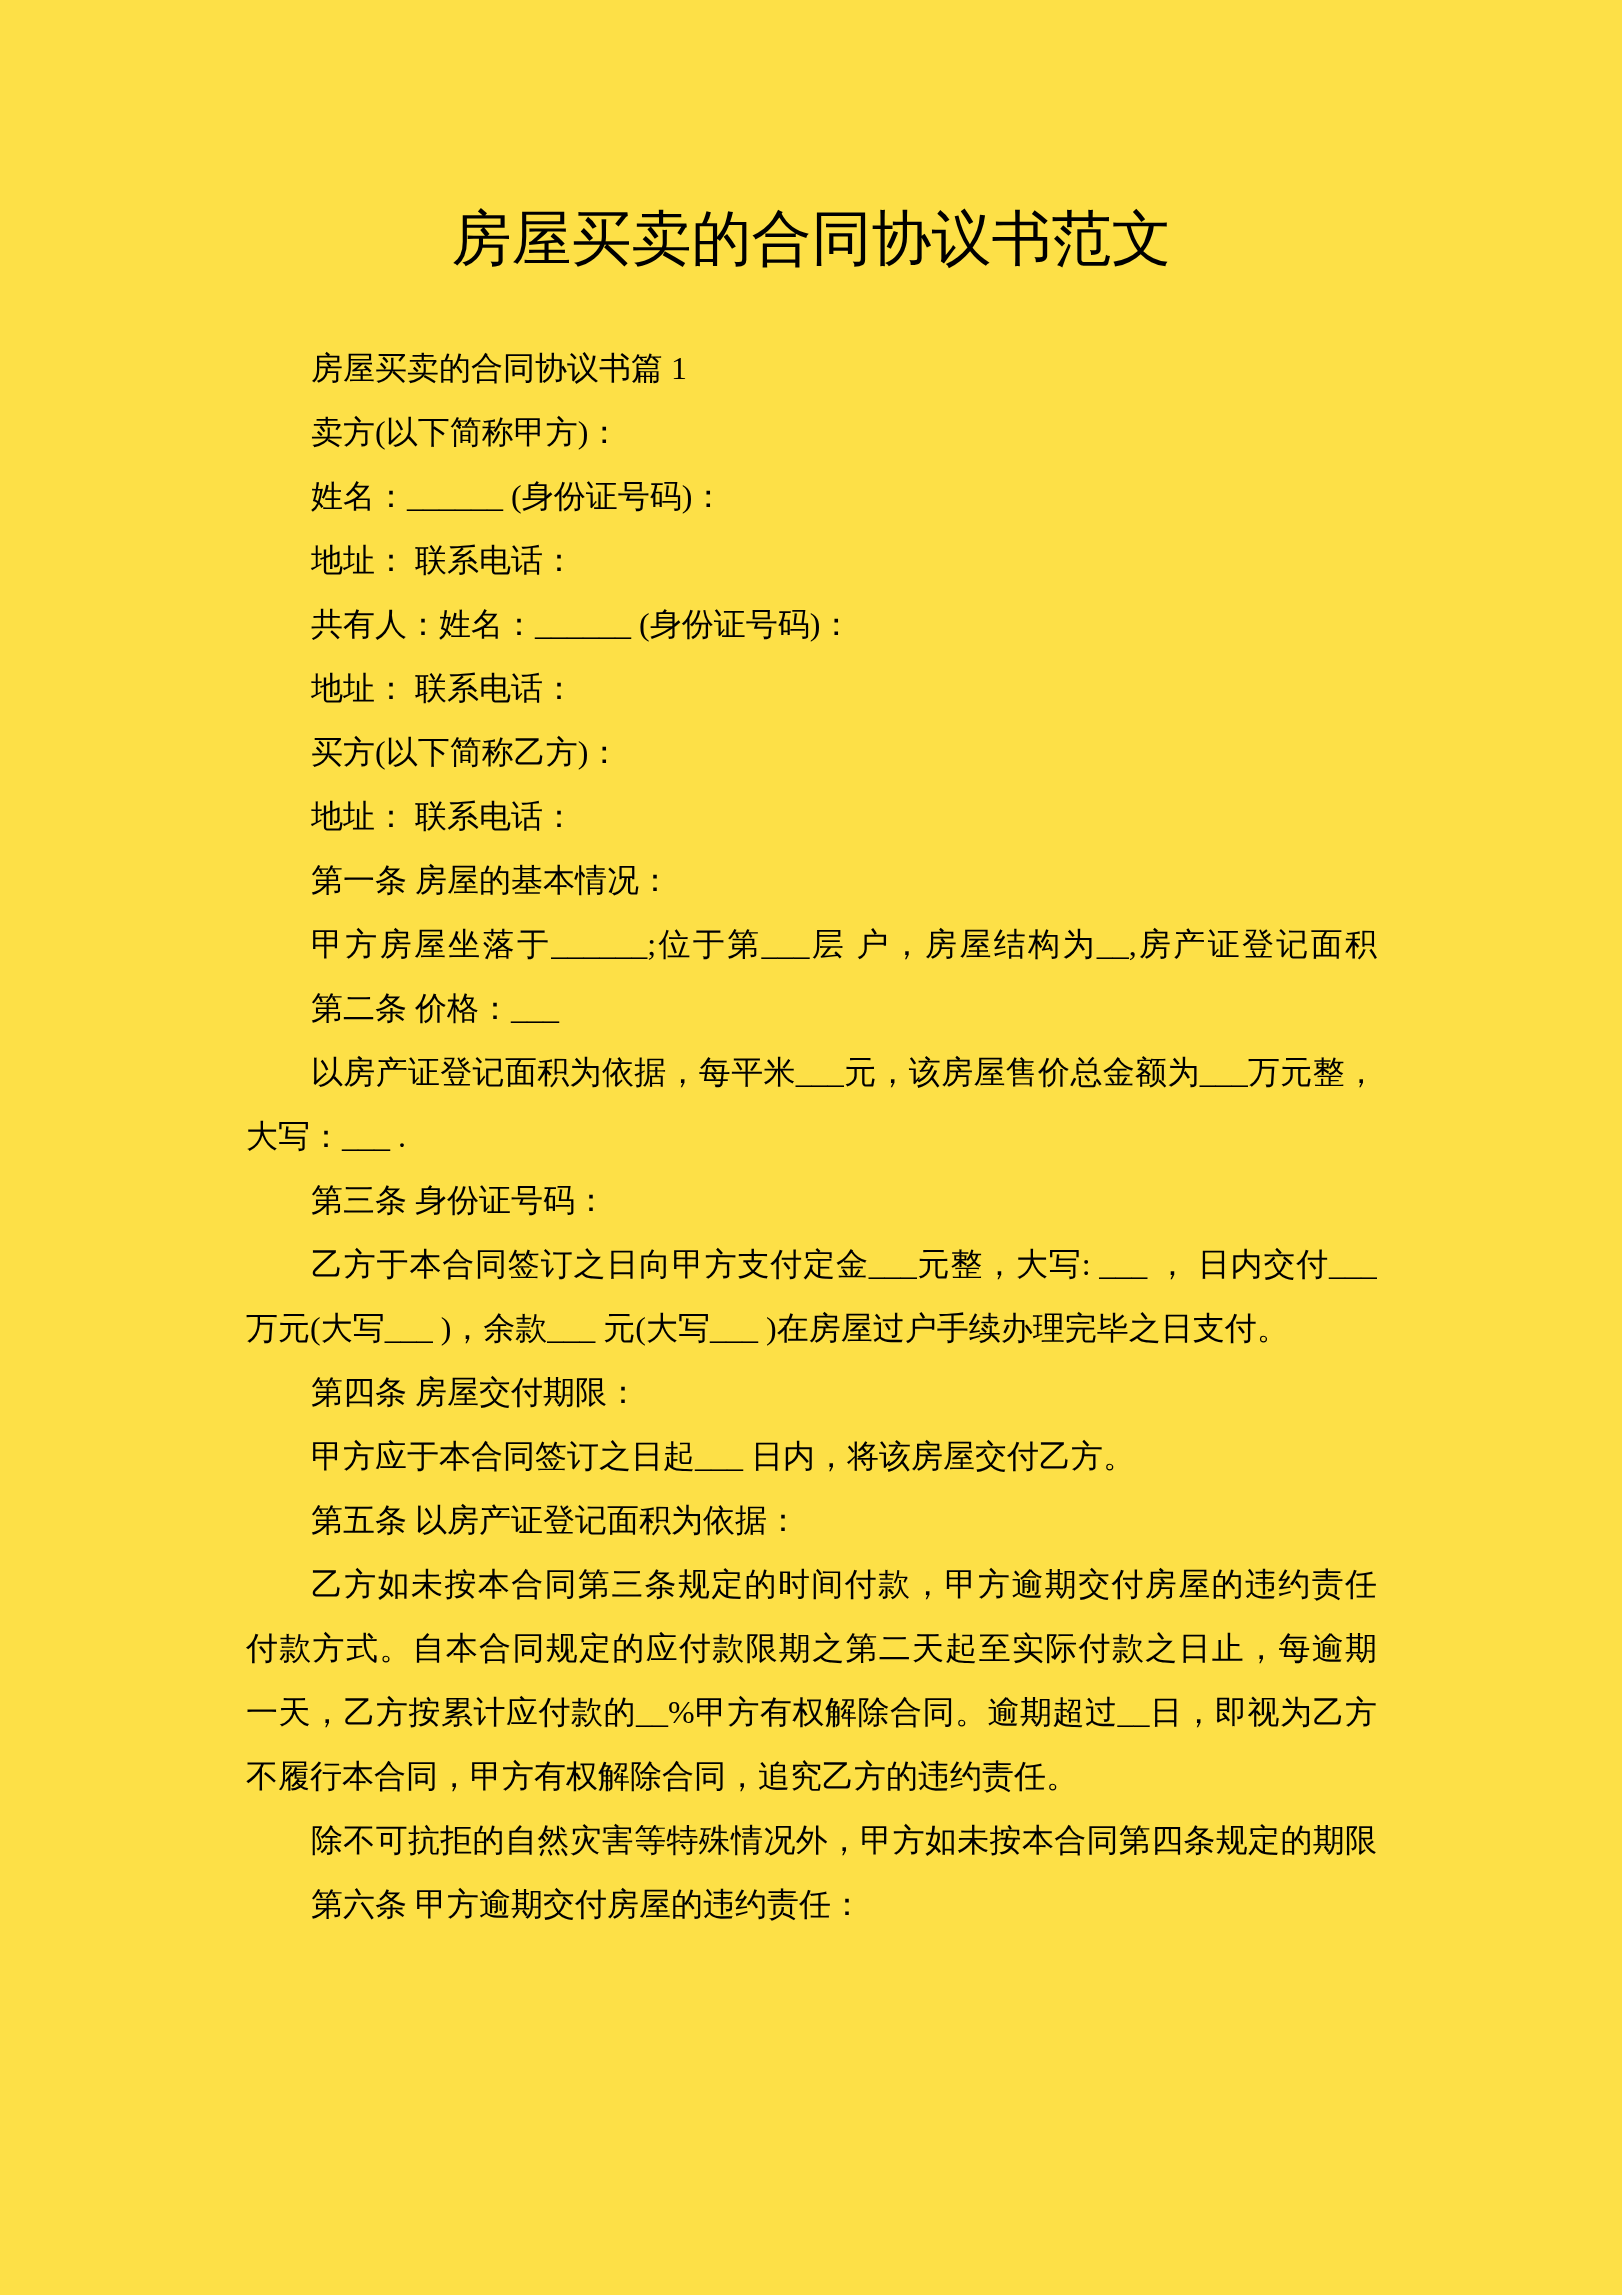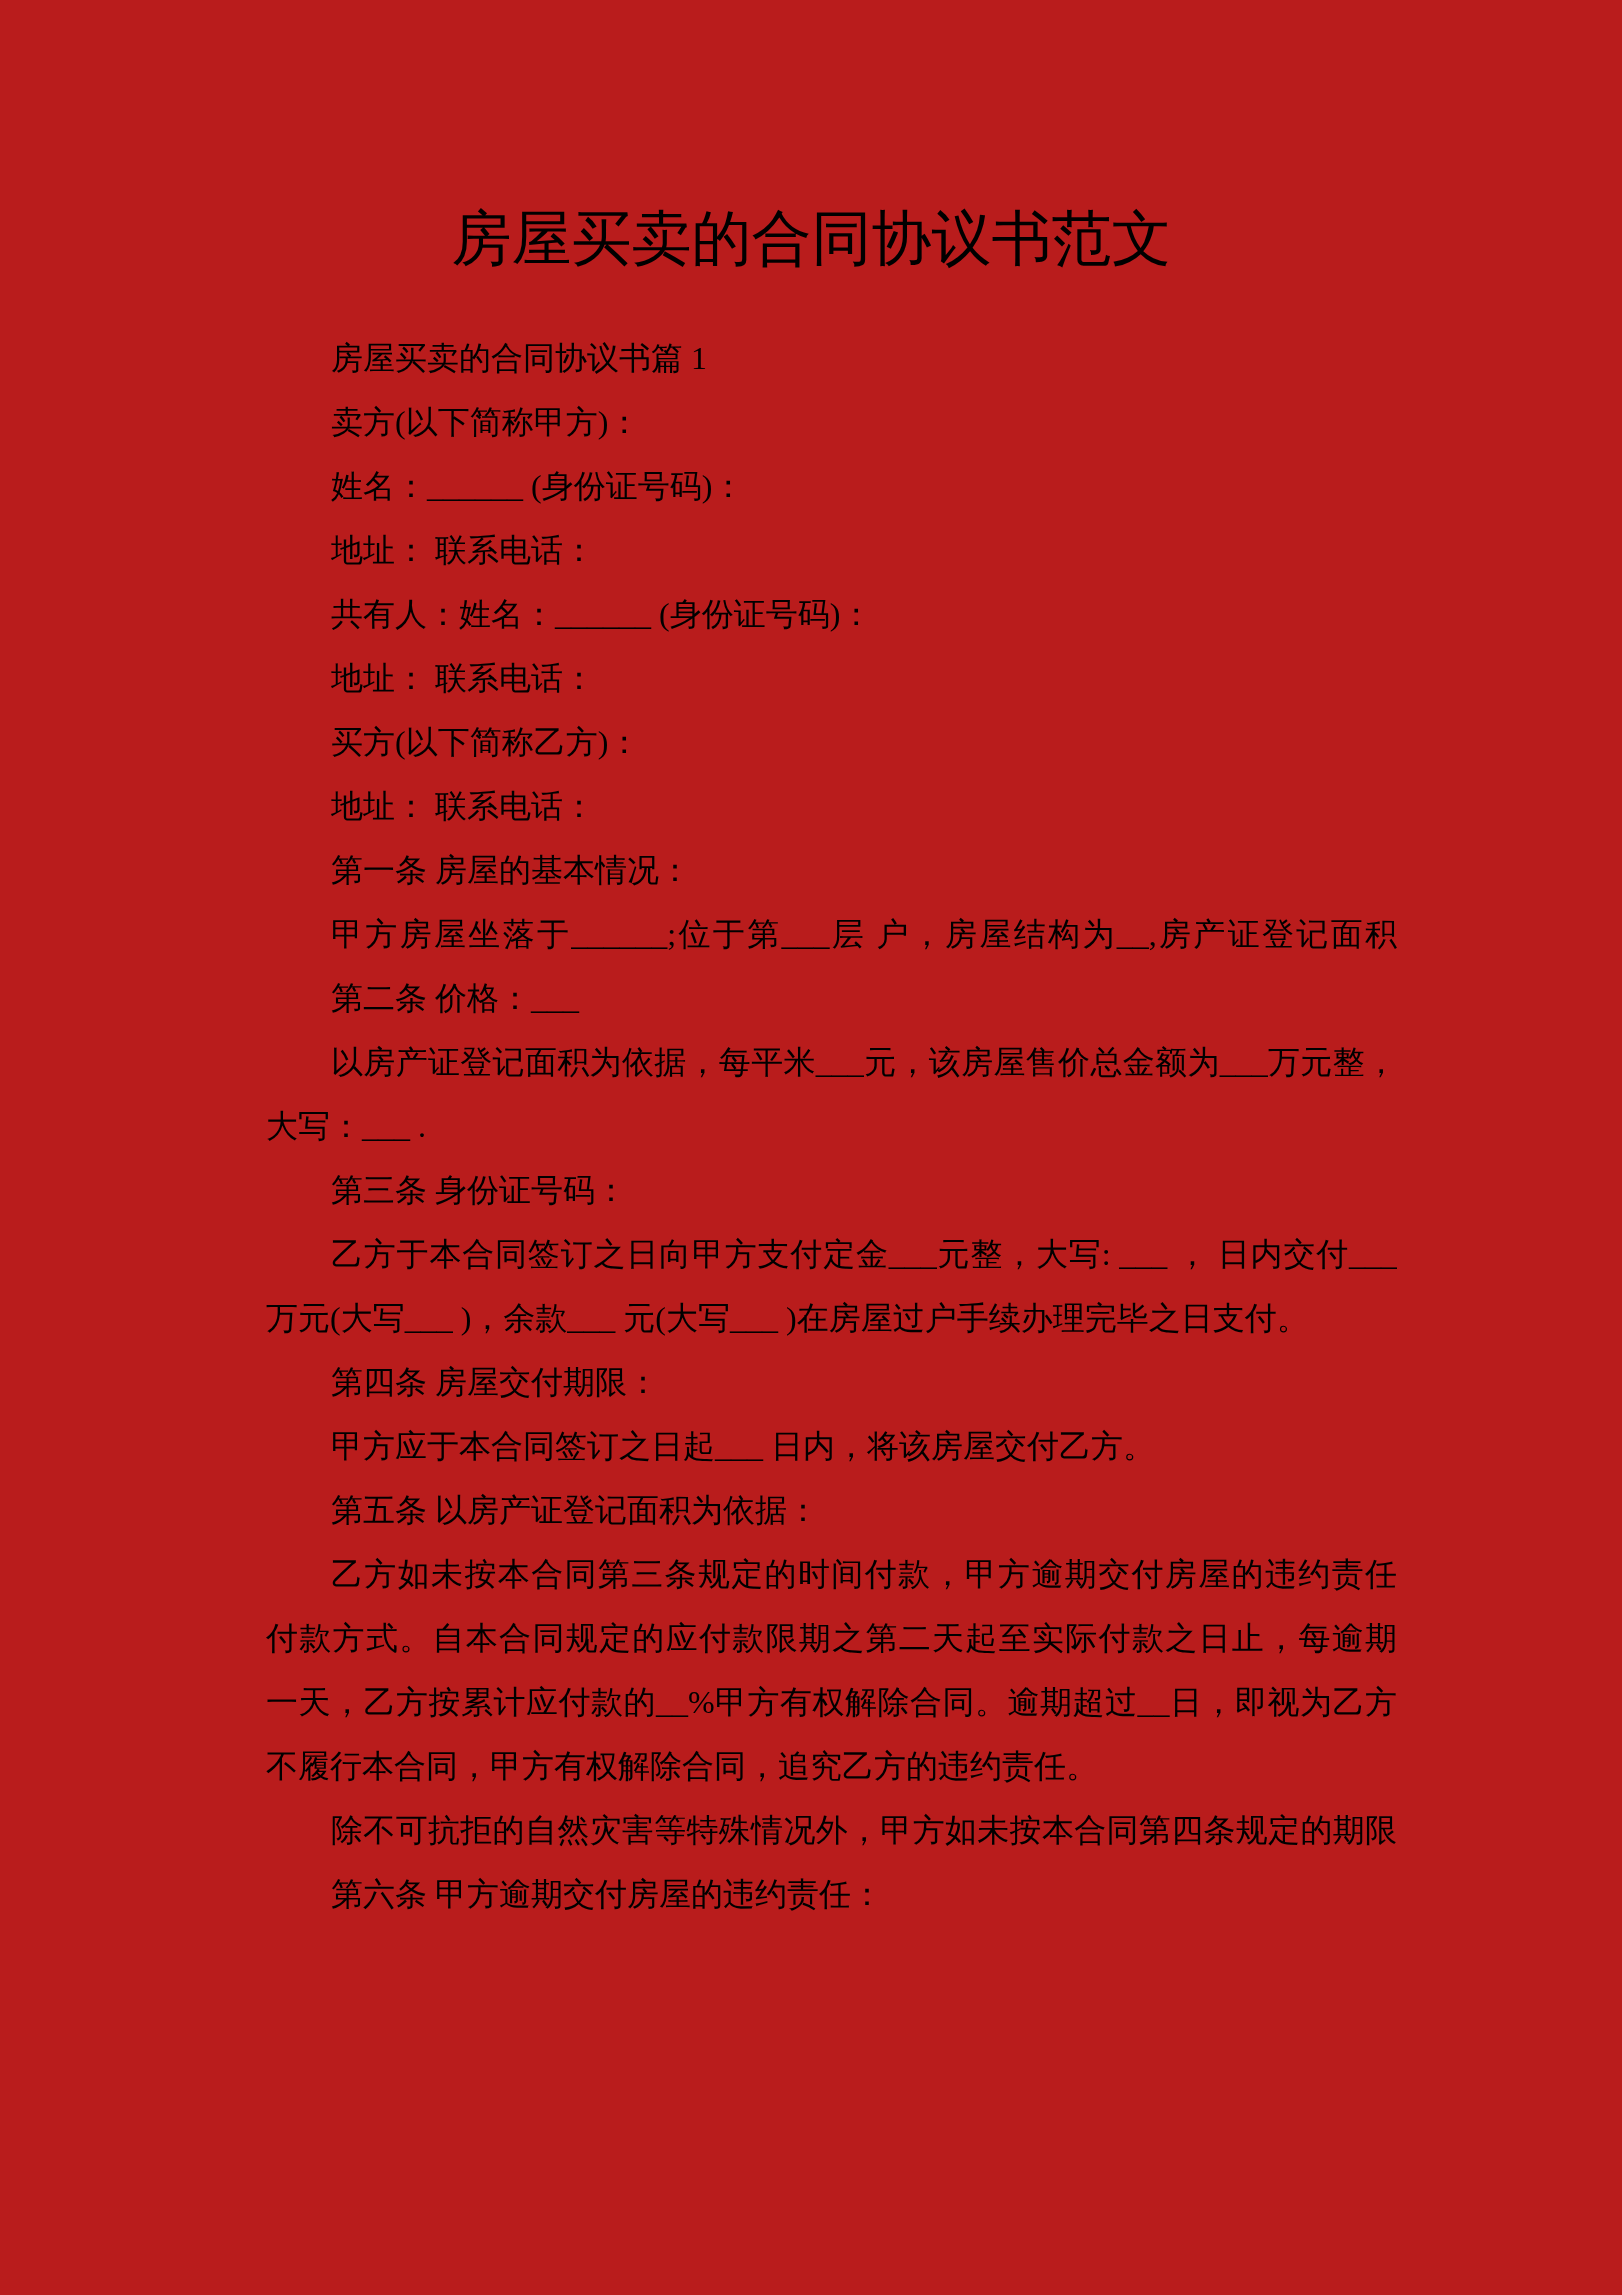--- a/index.html
+++ b/index.html
@@ -4,45 +4,44 @@
   <style>
     html, body {
       margin: 0;
       padding: 0;
       background: #fcfcfc;
     }
     .page {
       position: relative;
       width: 1623px;
       height: 2295px;
-      background: #b91c1c;
+      background: #fde047;
       color: #000000;
       font-family: "Liberation Serif", "DejaVu Serif", serif;
       overflow: hidden;
     }
     .doc-title {
       position: absolute;
       top: 203px;
       left: 0;
       width: 1623px;
       text-align: center;
       font-size: 60px;
       line-height: 72px;
       font-weight: normal;
       letter-spacing: 0px;
       margin: 0;
     }
     .doc-body {
       position: absolute;
-      top: 326px;
+      top: 336px;
       left: 246px;
       width: 1131px;
       font-size: 32px;
       line-height: 64px;
-      margin-left: 20px;
     }
     .para { margin: 0; padding: 0; }
     .line {
       display: block;
       white-space: nowrap;
       height: 64px;
       text-align: left;
     }
     .line.indent { padding-left: 65px; }
     .line.full {

